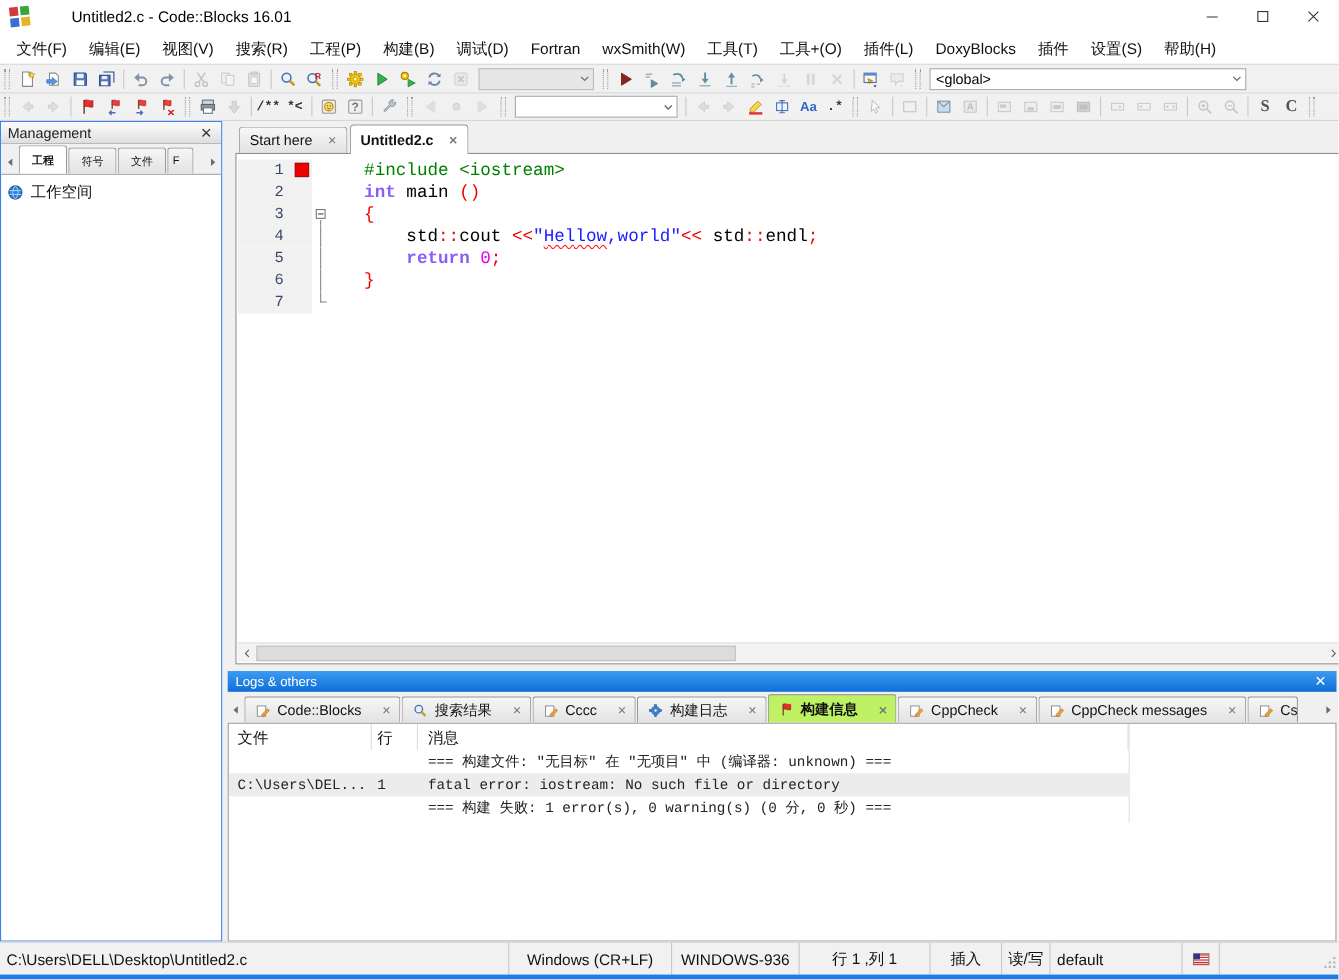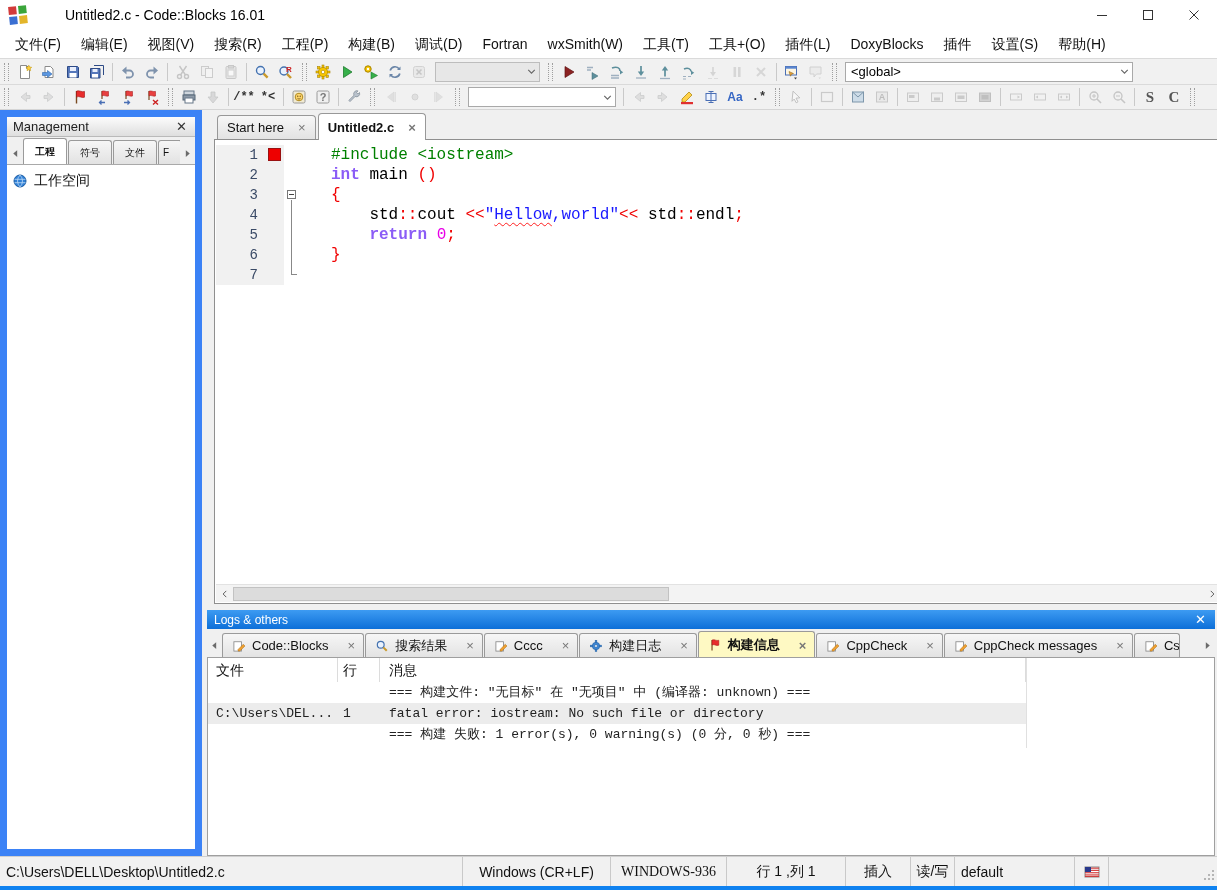--- a/index.html
+++ b/index.html
@@ -35,21 +35,21 @@
   .tbtxt.blue{color:#3566c4;font-family:"Liberation Sans",sans-serif;}
   .tbtxt.serif{font-family:"Liberation Serif",serif;font-size:15px;color:#555;}
   .tb-sep{width:1px;height:18px;background:#c9c9c9;margin:0 3px;flex:0 0 auto;}
   .tb-grip{width:5px;height:18px;border-left:1px dotted #9f9f9f;border-right:1px dotted #9f9f9f;margin:0 4px;flex:0 0 auto;}
   .combo{height:20px;border:1px solid #a9a9a9;background:#fff;display:flex;align-items:center;margin:0 4px;font-size:13px;flex:0 0 auto;}
   .combo .val{flex:1;padding:0 5px;white-space:nowrap;overflow:hidden;color:#000;}
   .combo .arr{width:16px;display:flex;justify-content:center;flex:0 0 auto;}
   .combo.dis{background:#e7e7e7;border-color:#bdbdbd;}
 
   
-  .mgmt{position:absolute;left:0;top:110px;width:202px;bottom:34px;background:#fff;border:7px solid #3b82f6;}
+  .mgmt{position:absolute;left:0;top:110px;width:202px;bottom:34px;background:#fff;border:1px solid #3b82f6;}
   .mgmt-cap{height:20px;background:linear-gradient(#fcfcfc,#dedede);border-bottom:1px solid #b9b9b9;display:flex;align-items:center;padding:0 6px;font-size:13px;color:#222;}
   .cap-x{margin-left:auto;font-size:13px;color:#333;line-height:1;padding:0 2px;}
   .mgmt-tabs{height:28px;background:#f0f0f0;border-bottom:1px solid #a9a9a9;display:flex;align-items:flex-end;padding-left:1px;overflow:hidden;}
   .mtab{height:24px;padding:0 11px;display:flex;align-items:center;font-size:10px;border:1px solid #9a9a9a;border-bottom:none;border-radius:3px 3px 0 0;background:linear-gradient(#f6f6f6,#e2e2e2);margin-right:1px;white-space:nowrap;flex:0 0 auto;}
   .mtab.active{background:#fff;height:27px;margin-bottom:-1px;font-weight:bold;}
   .mtab.cut{width:24px;overflow:hidden;padding:0 4px;}
   .tabscroll{width:15px;height:22px;display:flex;align-items:center;justify-content:center;flex:0 0 auto;}
   .mgmt-body{padding:7px 5px;}
   .tree-item{display:flex;align-items:center;gap:6px;font-size:14px;color:#111;}
 
@@ -84,21 +84,21 @@
   .hs-arrow{width:17px;height:17px;display:flex;align-items:center;justify-content:center;flex:0 0 auto;}
   .hs-track{position:relative;flex:1;height:16px;}
   .hs-thumb{position:absolute;left:0;top:1px;height:14px;width:436px;background:#dcdcdc;border:1px solid #c2c2c2;}
 
   
   .logs{position:absolute;left:207px;top:610px;width:1008px;height:246px;}
   .logs-cap{height:19px;background:linear-gradient(#3d9bf2,#0d6fd8);color:#fff;display:flex;align-items:center;padding:0 7px;font-size:12px;}
   .logs-cap .cap-x{color:#fff;}
   .ltabs{height:28px;background:#f0f0f0;display:flex;align-items:flex-end;overflow:hidden;}
   .ltab{height:24px;display:flex;align-items:center;gap:5px;padding:0 8px;border:1px solid #9a9a9a;border-bottom:none;border-radius:3px 3px 0 0;background:linear-gradient(#f6f6f6,#e3e3e3);margin-right:1px;font-size:13px;white-space:nowrap;flex:0 0 auto;}
-  .ltab.active{background:#fef9c3;font-weight:bold;height:27px;margin-bottom:-1px;}
+  .ltab.active{background:#bef264;font-weight:bold;height:27px;margin-bottom:-1px;}
   .ltab.cut{width:46px;overflow:hidden;}
   .lbody{position:absolute;top:47px;left:0;right:0;bottom:0;background:#fff;border:1px solid #9f9f9f;overflow:hidden;}
   .lbody::after{content:'';position:absolute;left:818px;top:0;height:90px;width:1px;background:#e0e0e0;}
   .lhead{display:flex;height:24px;line-height:24px;font-size:14px;width:818px;color:#111;}
   .lhead .lc{border-right:1px solid #dcdcdc;}
   .lrow{display:flex;height:21px;line-height:21px;font-family:"Liberation Mono",monospace;font-size:13px;width:818px;color:#222;}
   .lrow.hl{background:#ececec;}
   .lc-file{width:130px;padding-left:8px;white-space:nowrap;overflow:hidden;flex:0 0 auto;}
   .lc-line{width:42px;padding-left:5px;flex:0 0 auto;}
   .lc-msg{flex:1;padding-left:9px;white-space:nowrap;overflow:hidden;}
@@ -979,21 +979,21 @@
           <span class="lc-file"></span>
           <span class="lc-line"></span>
           <span class="lc-msg">=== 构建 失败: 1 error(s), 0 warning(s) (0 分, 0 秒) ===</span>
         </div>
       </div>
   </div>
 
   <div class="statusbar">
       <span class="sb-cell left" style="width: 463px;">C:\Users\DELL\Desktop\Untitled2.c</span>
       <span class="sb-cell" style="width: 148px;">Windows (CR+LF)</span>
-      <span class="sb-cell" style="width: 116px; font-family: Liberation Serif, serif;">WINDOWS-936</span>
+      <span class="sb-cell" style="width: 116px;">WINDOWS-936</span>
       <span class="sb-cell" style="width: 119px;">行 1 ,列 1</span>
       <span class="sb-cell" style="width: 65px;">插入</span>
       <span class="sb-cell" style="width: 44px;">读/写</span>
       <span class="sb-cell left" style="width: 120px;">default</span>
       <span class="sb-cell" style="width: 34px;">
         <span class="icn">
           <svg viewBox="0 0 16 16" width="16" height="16">
             <rect x="1" y="3" width="14" height="10" fill="#fff" stroke="#888"></rect>
             <rect x="1" y="3" width="6" height="5" fill="#28388c"></rect>
             <g fill="#d03030">

